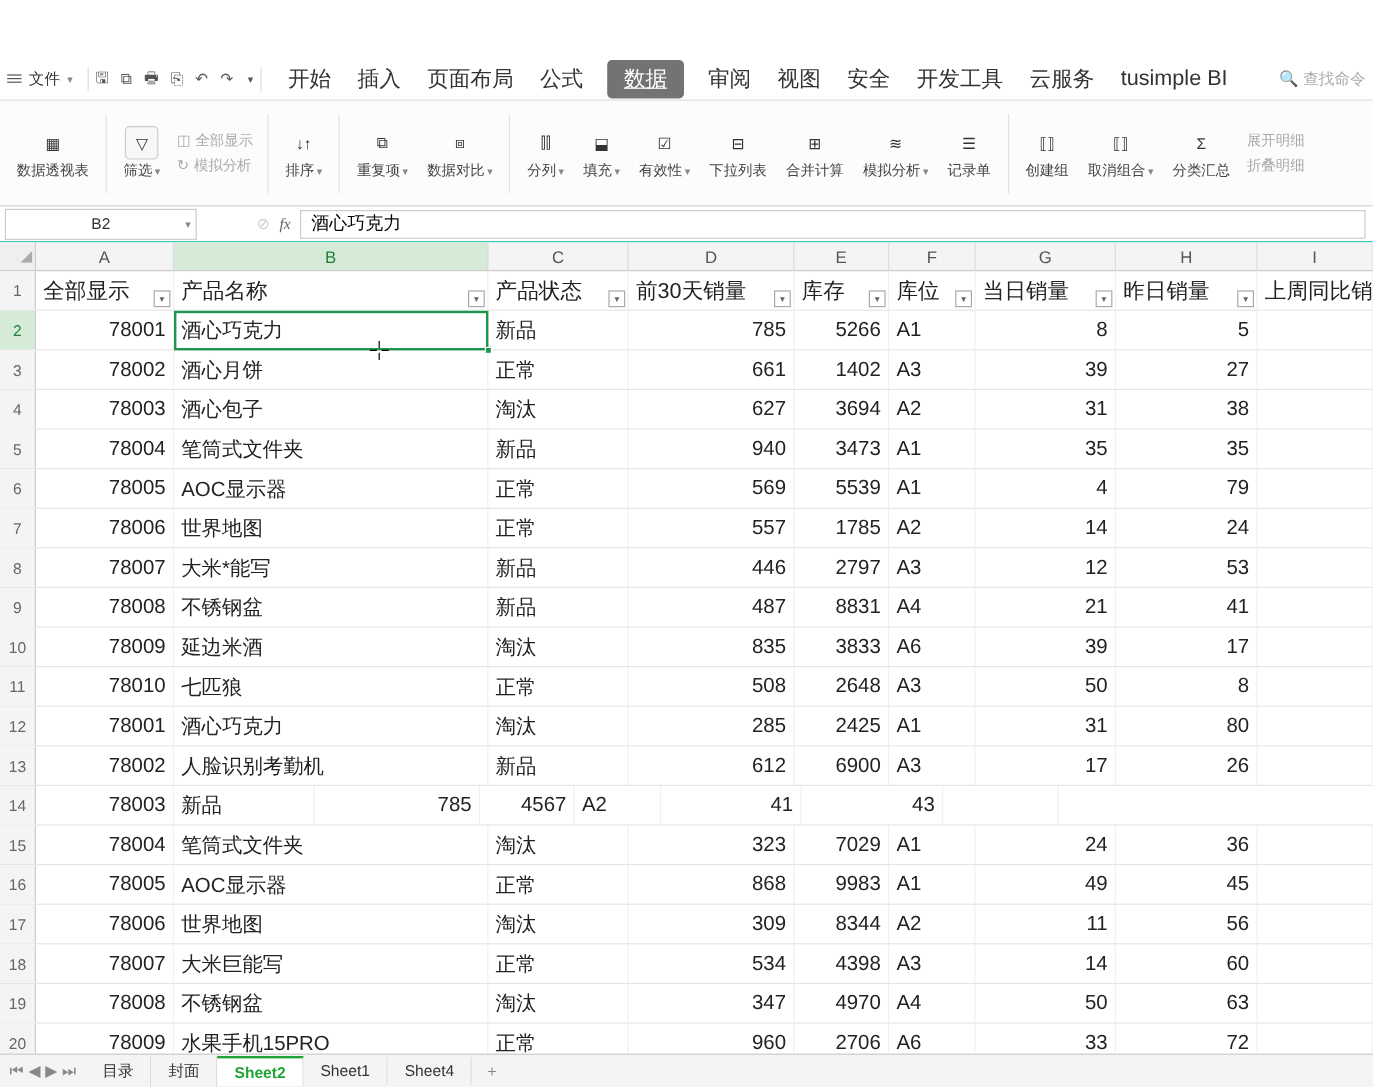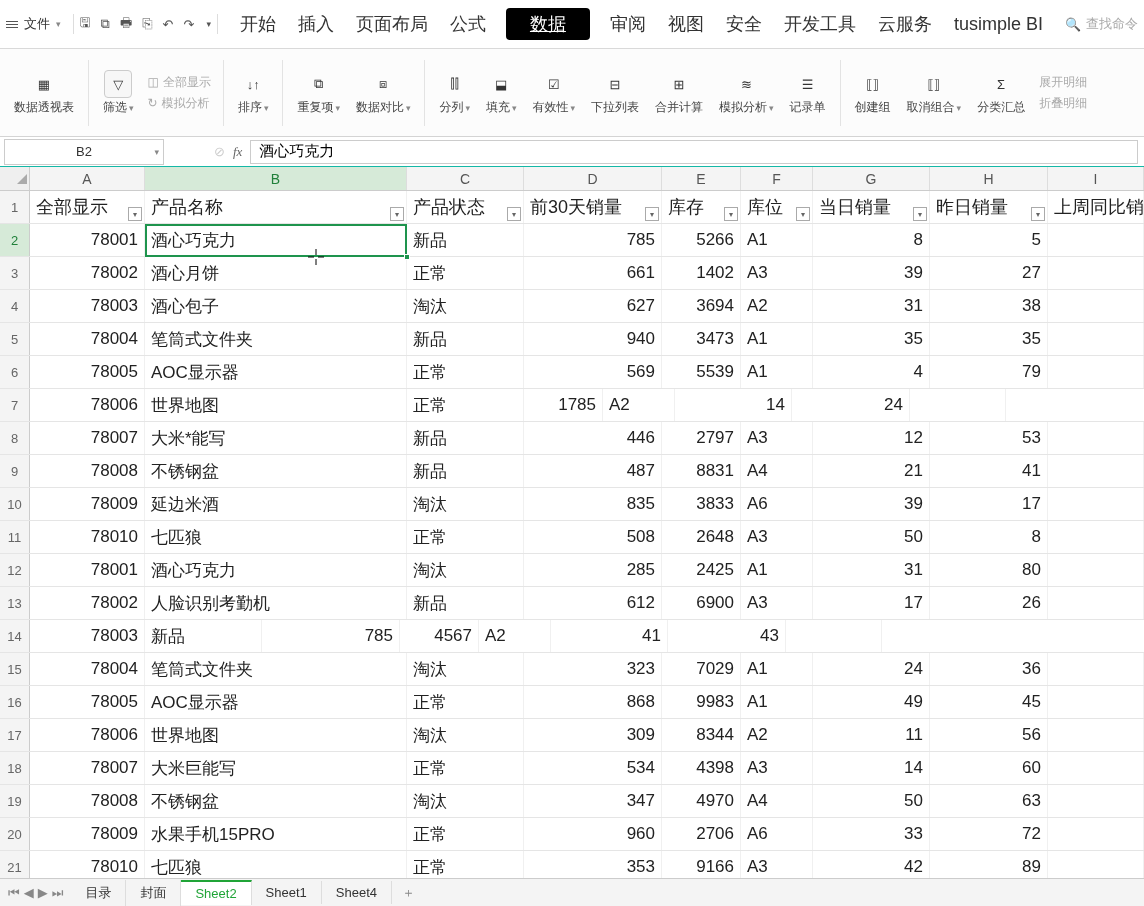--- a/index.html
+++ b/index.html
@@ -1,26 +1,26 @@
 <!DOCTYPE html>
 <html><head>
 <meta charset="utf-8">
 <style>
   * { box-sizing:border-box; margin:0; padding:0; font-family:"Microsoft YaHei","PingFang SC",sans-serif; }
   body { background:#fff; width:1144px; height:906px; overflow:hidden; color:#333; font-size:13px; }
 
   
-  .menubar { height:49px; display:flex; align-items:center; border-bottom:1px solid #d9d9d9; padding:0 6px; background:#fff; }
+  .menubar { height:36px; display:flex; align-items:center; border-bottom:1px solid #d9d9d9; padding:0 6px; background:#fff;margin-top:48px; }
   .menubar .sep { width:1px; height:20px; background:#ddd; margin:0 6px; }
   .file-menu { display:flex; align-items:center; gap:4px; padding:2px 6px; cursor:pointer; }
   .qat { display:flex; align-items:center; gap:10px; }
   .qat span, .qat svg { color:#555; cursor:pointer; }
   .tabs { display:flex; align-items:center; gap:18px; margin-left:14px; }
   .tab { padding:4px 2px; cursor:pointer; font-size:18px; color:#333; }
-  .tab.active { background:#000000; color:#fff; padding:4px 24px; border-radius:4px;text-decoration:underline; }
+  .tab.active { background:#737373; color:#fff; padding:4px 14px; border-radius:4px;text-decoration:underline; }
   .rightmenu { margin-left:auto; display:flex; align-items:center; gap:18px; color:#888; }
   .search-cmd { display:flex; align-items:center; gap:4px; color:#aaa; }
 
   
   .ribbon { height:88px; background:#fcfcfc; border-bottom:1px solid #d4d4d4; display:flex; align-items:center; padding:4px 6px; }
   .rgroup { display:flex; flex-direction:column; align-items:center; justify-content:center; padding:0 8px; gap:2px; cursor:pointer; }
   .rgroup .lbl { font-size:12px; color:#444; text-align:center; line-height:1.2; }
   .rsep { width:1px; height:66px; background:#e3e3e3; margin:0 6px; }
   .btn-stack { display:flex; flex-direction:column; gap:4px; padding:0 6px; }
   .btn-stack div { display:flex; align-items:center; gap:4px; font-size:12px; color:#aaa; }
@@ -55,21 +55,21 @@
 
   
   .sel-border { position:absolute; border:2px solid #1e944d; pointer-events:none; }
   .sel-handle { position:absolute; width:6px; height:6px; background:#1e944d; border:1px solid #fff;}
 
   
   .sheetbar { position:absolute; bottom:0; left:0; right:0; height:28px; background:#f4f4f4; border-top:1px solid #ccc; display:flex; align-items:center; }
   .sheetnav { display:flex; gap:4px; padding:0 8px; color:#888; }
   .sheetnav span{cursor:pointer; font-size:13px;}
   .sheettab { padding:4px 14px; border-right:1px solid #ddd; cursor:pointer; font-size:13px; background:#f4f4f4;}
-  .sheettab.active { background:#fff; color:#20a437; border-top:2px solid #20a437; font-weight:400;}
+  .sheettab.active { background:#fff; color:#20a437; border-top:2px solid #20a437; font-weight:700;}
   .addsheet { padding:4px 10px; color:#888; cursor:pointer;}
 
   
   .cA{width:115px}.cB{width:262px}.cC{width:117px}.cD{width:138px}.cE{width:79px}.cF{width:72px}.cG{width:117px}.cH{width:118px}.cI{width:96px}
 
   .cursor { position:absolute; width:16px; height:16px; pointer-events:none; }
 
   .hamb{display:inline-flex;flex-direction:column;gap:2px;}
   .hamb i{display:block;width:12px;height:1px;background:#555;}
 </style>
@@ -333,20 +333,21 @@
         <div class="cell cF">A1</div>
         <div class="cell cG r">4</div>
         <div class="cell cH r">79</div>
         <div class="cell cI"></div>
       </div>
       <div class="row">
         <div class="rh">7</div>
         <div class="cell cA r">78006</div>
         <div class="cell cB">世界地图</div>
         <div class="cell cC">正常</div>
+        <div class="cell cD r">557</div>
         <div class="cell cE r">1785</div>
         <div class="cell cF">A2</div>
         <div class="cell cG r">14</div>
         <div class="cell cH r">24</div>
         <div class="cell cI"></div>
       </div>
       <div class="row">
         <div class="rh">8</div>
         <div class="cell cA r">78007</div>
         <div class="cell cB">大米*能写</div>

